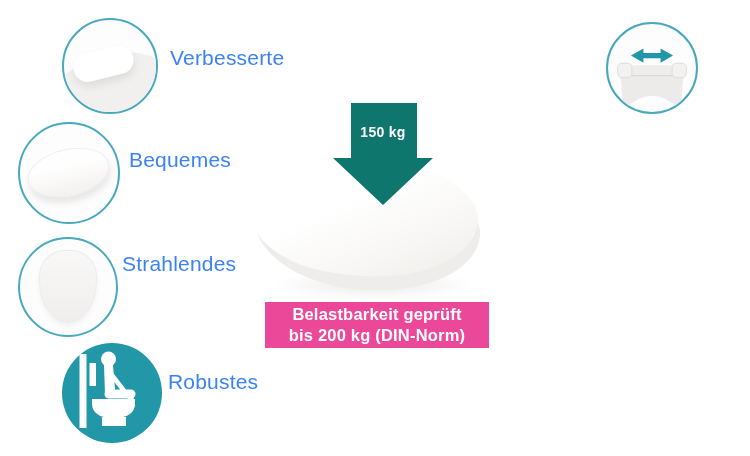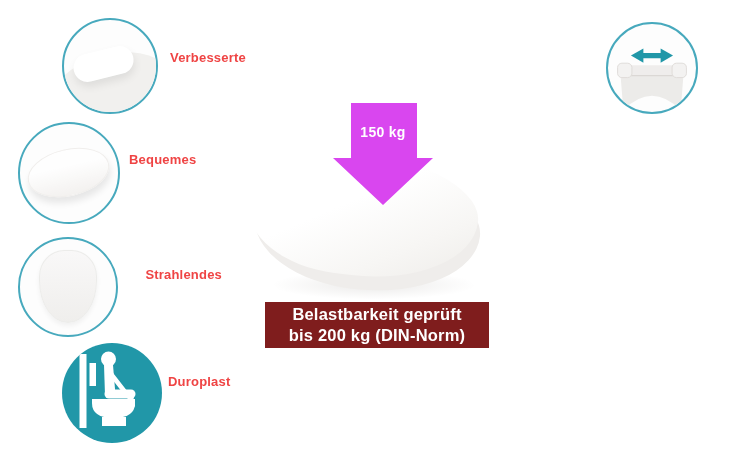--- a/index.html
+++ b/index.html
@@ -2,22 +2,22 @@
 <html><head>
 <meta charset="utf-8">
 <style>
   html,body{margin:0;padding:0;background:#ffffff;}
   .stage{
     position:relative;width:750px;height:456px;background:#ffffff;
     font-family:"Liberation Sans", sans-serif;overflow:hidden;
   }
   
   .label{
-    position:absolute;font-weight:bold;font-size:13px;line-height:23px;
-    color:#ef4444;letter-spacing:.2px;
+    position:absolute;font-weight:normal;font-size:21px;line-height:23px;
+    color:#3b82f6;letter-spacing:.2px;
   }
   .label .line{display:block;}
   
   .ring{
     position:absolute;border-radius:50%;border:2px solid #47a9bd;
     background:#fdfdfd;overflow:hidden;box-sizing:border-box;
   }
   
   .c1-shade{position:absolute;left:-12%;top:38%;width:130%;height:85%;
     background:#f1f0ee;border-radius:45%;transform:rotate(-14deg);}
@@ -46,31 +46,31 @@
   .seat-base{position:absolute;left:254px;top:170px;width:226px;height:120px;
     background:#efedeb;border-radius:48% 52% 55% 50% / 45% 48% 58% 55%;
     transform:rotate(6deg);}
   .seat-lid{position:absolute;left:248px;top:154px;width:230px;height:122px;
     background:linear-gradient(150deg,#ffffff 42%,#f7f6f4 72%,#edebe8);
     border-radius:40% 56% 56% 44% / 42% 48% 60% 52%;
     transform:rotate(7deg);}
   
   .down-arrow{
     position:absolute;left:333px;top:103px;width:100px;height:102px;
-    background:#d946ef;
+    background:#0f766e;
     clip-path:polygon(18% 0,84% 0,84% 54%,100% 54%,50% 100%,0 54%,18% 54%);
   }
   .down-arrow .arrow-text{
     position:absolute;left:0;top:21px;width:100%;text-align:center;
     color:#ffffff;font-weight:bold;font-size:14px;letter-spacing:.3px;
   }
   
   .banner{
     position:absolute;left:265px;top:302px;width:224px;height:46px;
-    background:#7f1d1d;color:#ffffff;font-weight:bold;font-size:16.5px;
+    background:#ec4899;color:#ffffff;font-weight:bold;font-size:16.5px;
     line-height:21px;text-align:center;display:flex;flex-direction:column;
     justify-content:center;letter-spacing:.2px;
   }
   svg{display:block;}
 </style>
 </head>
 <body>
 
 <div class="stage">
 
@@ -85,39 +85,39 @@
   <div class="ring" style="left:18px;top:122px;width:102px;height:102px;">
     <div class="c2-seat"></div>
   </div>
   <div class="label" style="left:129px;top:148px;">
     <span class="line">Bequemes</span>
   </div>
 
   <div class="ring" style="left:18px;top:237px;width:100px;height:100px;">
     <div class="c3-lid"></div>
   </div>
-  <div class="label" style="left:122px;top:263px;width:100px;text-align:right;">
+  <div class="label" style="left:122px;top:252px;width:100px;text-align:right;">
     <span class="line">Strahlendes</span>
   </div>
 
   <div class="teal-circle" style="left:62px;top:343px;width:100px;height:100px;">
     <svg width="100" height="100" viewBox="0 0 100 100">
       <rect x="17.5" y="11" width="7" height="74" fill="#ffffff"></rect>
       <rect x="27.5" y="20" width="6.5" height="23" fill="#ffffff"></rect>
       <circle cx="46.5" cy="16" r="7.5" fill="#ffffff"></circle>
       <path d="M42,22 L51,22 L53.5,52 L43,52 Z" fill="#ffffff"></path>
       <line x1="49" y1="31" x2="63" y2="49" stroke="#ffffff" stroke-width="4.5" stroke-linecap="round"></line>
       <line x1="47" y1="51" x2="69" y2="51" stroke="#ffffff" stroke-width="9" stroke-linecap="round"></line>
       <line x1="68" y1="53" x2="70" y2="62" stroke="#ffffff" stroke-width="6" stroke-linecap="round"></line>
       <path d="M30,56 L73,56 L73,60 Q73,75 51.5,75 Q30,75 30,60 Z" fill="#ffffff"></path>
       <rect x="40" y="74" width="24" height="9" fill="#ffffff"></rect>
     </svg>
   </div>
   <div class="label" style="left:168px;top:370px;">
-    <span class="line">Duroplast</span>
+    <span class="line">Robustes</span>
   </div>
 
   <div class="label" style="left:420px;top:51px;width:172px;text-align:right;">
   </div>
   <div class="ring" style="left:606px;top:22px;width:92px;height:92px;">
     <svg width="88" height="88" viewBox="0 0 92 92">
       <line x1="33" y1="33" x2="59" y2="33" stroke="#2197a8" stroke-width="5.5"></line>
       <path d="M24,33 L37,25.5 L37,40.5 Z" fill="#2197a8"></path>
       <path d="M68,33 L55,25.5 L55,40.5 Z" fill="#2197a8"></path>
       <path d="M13,52 L79,52 L76,90 Q46,60 16,90 Z" fill="#ecebe9"></path>

